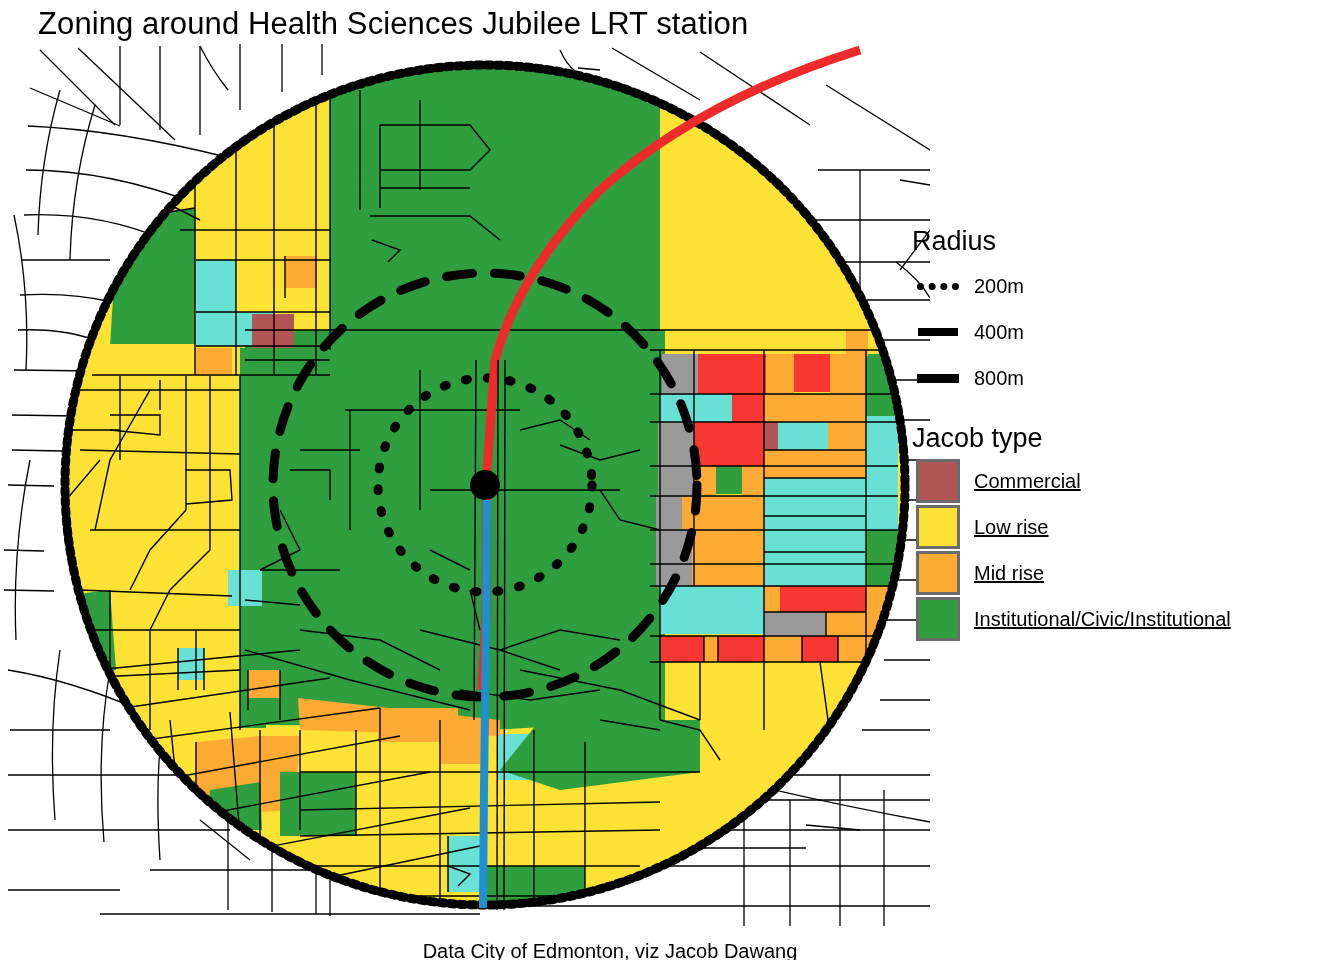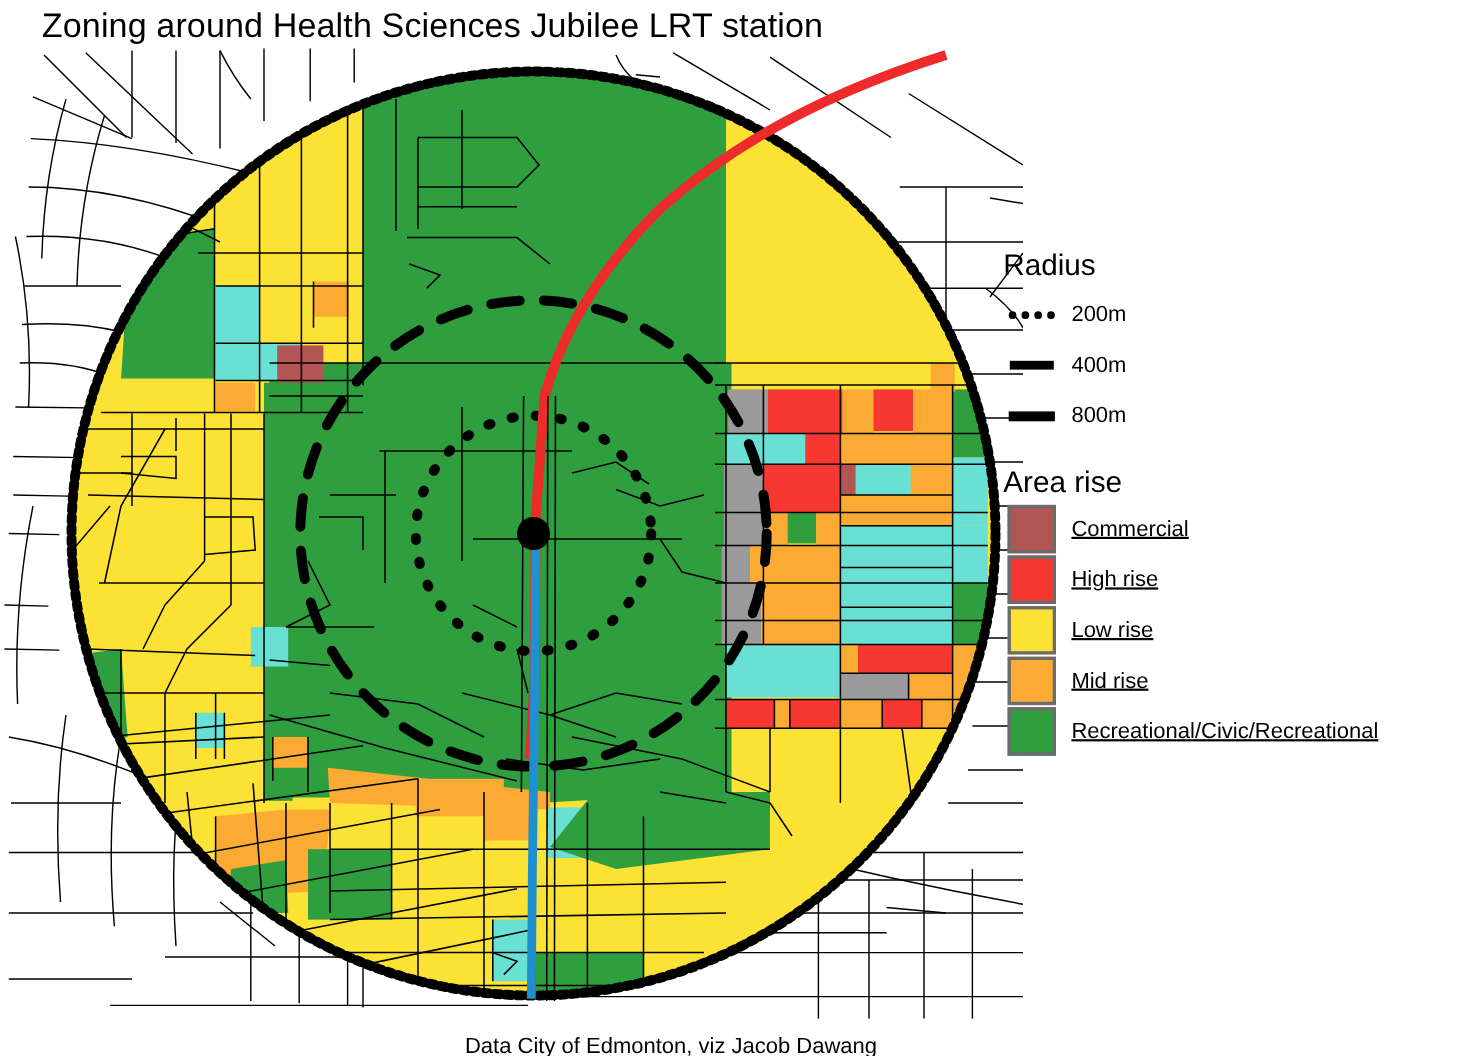--- a/index.html
+++ b/index.html
@@ -409,56 +409,50 @@
       </div>
       <div class="lg-row">
         <div class="lg-key">
           <span class="dash-800"></span>
         </div>
         <div class="lg-label">800m</div>
       </div>
     </div>
 
     <div id="legend-areatype">
-      <div class="lg-title">Area rise</div>
+      <div class="lg-title">Jacob type</div>
 
       <div class="sw-row">
         <div class="sw-key">
           <span class="swatch" style="background:#b15555"></span>
         </div>
         <div class="lg-label">Commercial</div>
       </div>
 
 
-      <div class="sw-row">
-        <div class="sw-key">
-          <span class="swatch" style="background:#f73731"></span>
-        </div>
-        <div class="lg-label">High rise</div>
-      </div>
 
       <div class="sw-row">
         <div class="sw-key">
           <span class="swatch" style="background:#fbe235"></span>
         </div>
         <div class="lg-label">Low rise</div>
       </div>
 
       <div class="sw-row">
         <div class="sw-key">
           <span class="swatch" style="background:#fbab33"></span>
         </div>
         <div class="lg-label">Mid rise</div>
       </div>
 
       <div class="sw-row">
         <div class="sw-key">
           <span class="swatch" style="background:#2e9e3e"></span>
         </div>
-        <div class="lg-label">Recreational/Civic/Recreational</div>
+        <div class="lg-label">Institutional/Civic/Institutional</div>
       </div>
     </div>
   </div>
 
   <div id="caption">
     <span id="caption-inner">Data City of Edmonton, viz Jacob Dawang</span>
   </div>
 
 </div>
 

